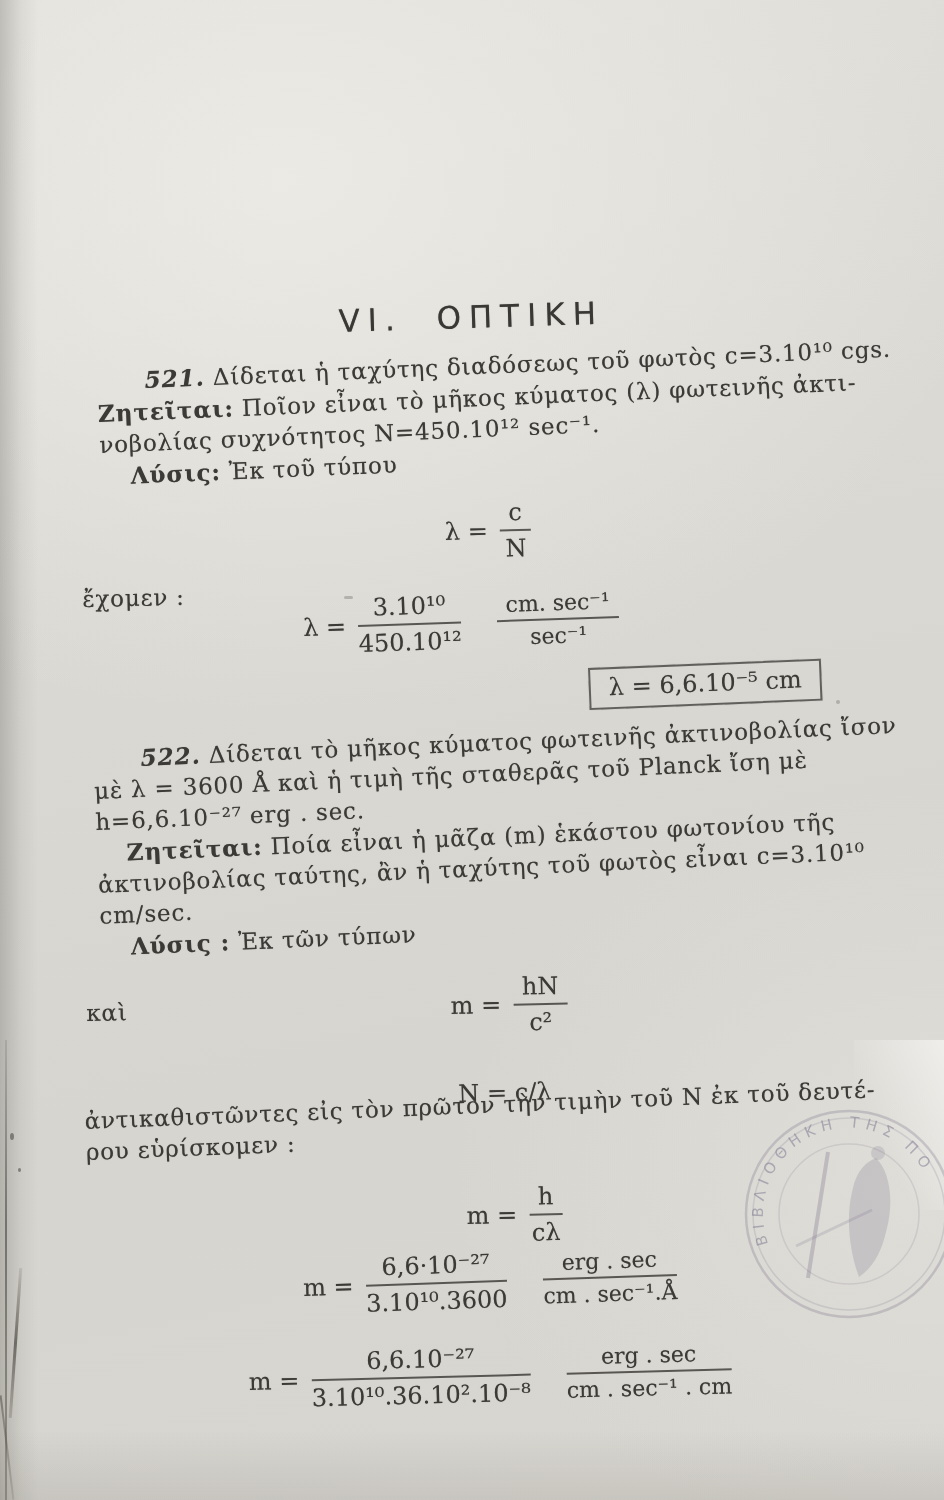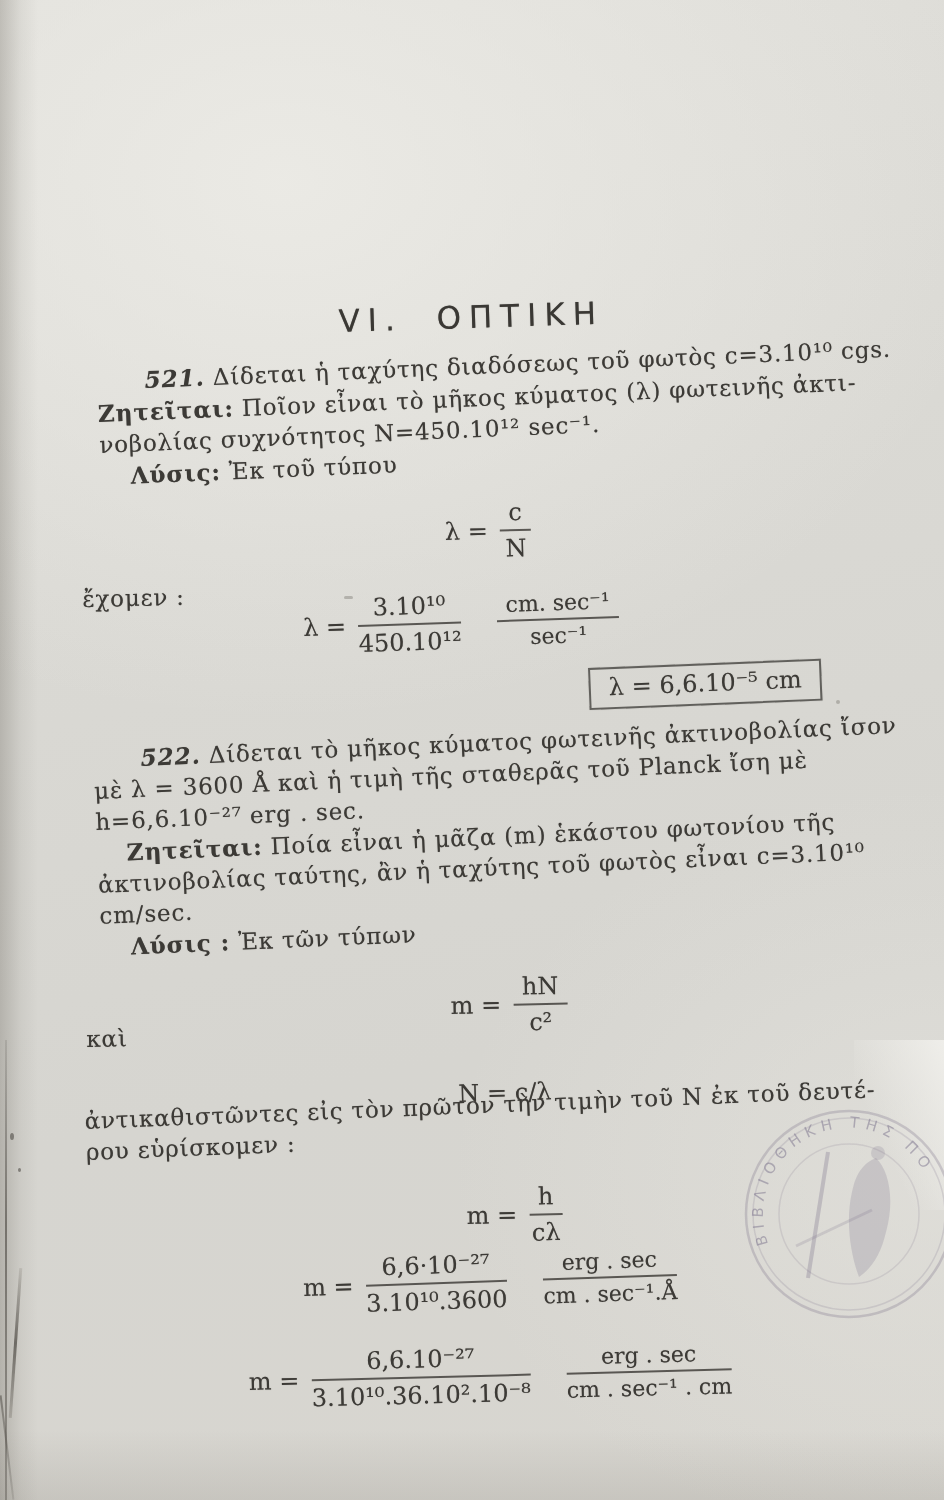--- a/index.html
+++ b/index.html
@@ -132,21 +132,21 @@
   </div>
 
   <div class="blk ftxt fw" style="left:450px;top:974px;transform:rotate(-1.2deg);">
     <span class="lhs">m =</span>
     <span class="frac">
       <span class="fnum">hN</span>
       <span class="fden">c²</span>
     </span>
   </div>
 
-  <div class="blk txt" style="left:86px;top:1024px;transform:rotate(-1deg);">καὶ</div>
+  <div class="blk txt" style="left:86px;top:998px;transform:rotate(-1deg);">καὶ</div>
 
   <div class="blk ftxt" style="left:458px;top:1080px;transform:rotate(-1.6deg);">N = c/λ</div>
 
   <div class="blk txt" style="left:84px;top:1106px;transform:rotate(-2.3deg);">
     <div><span>ἀντικαθιστῶντες εἰς τὸν πρῶτον τὴν τιμὴν τοῦ N ἐκ τοῦ δευτέ-</span></div>
     <div><span>ρου εὑρίσκομεν :</span></div>
   </div>
 
   <div class="blk ftxt fw" style="left:466px;top:1184px;transform:rotate(-1.2deg);">
     <span class="lhs">m =</span>

